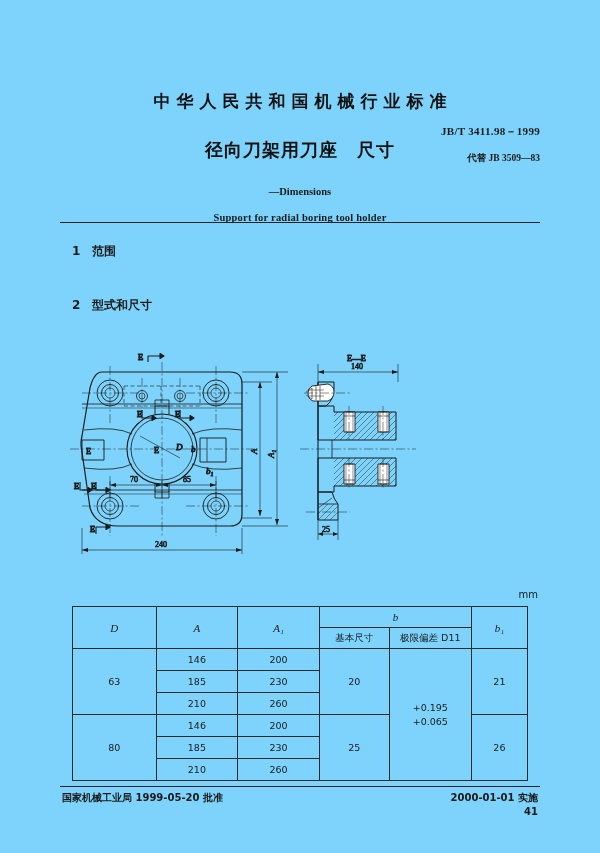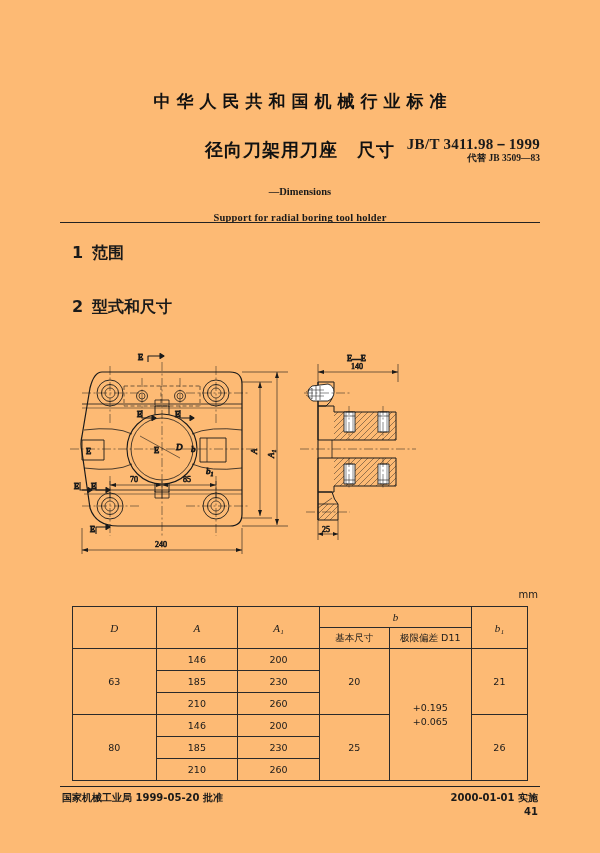--- a/index.html
+++ b/index.html
@@ -5,21 +5,21 @@
   html,body{margin:0;padding:0;background:#ffffff;}
   body{
     width:600px;height:853px;
     font-family:"Liberation Serif","DejaVu Serif",serif;
     color:#1a1a1a;
     position:relative;
     overflow:hidden;
   }
   .page{
     position:absolute;inset:0;
-    background:#fdba74;
+    background:#7dd3fc;
     text-decoration:underline;
   }
   
   .hdr{position:absolute;left:0;right:0;top:0;}
   .cn-std{
     position:absolute;left:0;right:0;top:90px;
     text-align:center;
     font-family:"DejaVu Sans","Liberation Sans",sans-serif;
     font-weight:bold;font-size:17px;letter-spacing:6px;
     text-indent:6px;
@@ -36,35 +36,35 @@
     position:absolute;left:0;right:0;top:170px;
     text-align:center;
     font-weight:bold;font-size:10.5px;letter-spacing:.2px;margin-top:42px;
   }
   .title-en2{
     position:absolute;left:0;right:0;top:186px;
     text-align:center;
     font-weight:bold;font-size:10.5px;
   }
   .std-no{
-    position:absolute;right:60px;top:135px;
-    font-weight:bold;font-size:15px;letter-spacing:.3px;
+    position:absolute;right:60px;top:124px;
+    font-weight:bold;font-size:11px;letter-spacing:.3px;
     white-space:nowrap;
   }
   .std-rep{
     position:absolute;right:60px;top:152px;
     font-weight:bold;font-size:9.5px;
     white-space:nowrap;
   }
   .rule-top{
     position:absolute;left:60px;right:60px;top:222px;
     border-top:1.2px solid #222;
   }
   
-  .sec{position:absolute;left:72px;font-size:16px;
+  .sec{position:absolute;left:72px;font-size:12px;
        font-family:"DejaVu Sans","Liberation Sans",sans-serif;font-weight:bold;}
   .sec .num{display:inline-block;width:20px;}
   .para{position:absolute;left:92px;font-size:11px;
        font-family:"DejaVu Sans","Liberation Sans",sans-serif;}
   #sec1{top:243px;}
   #para1{top:270px;}
   #sec2{top:297px;}
   #para2{top:325px;}
   
   .draw{position:absolute;left:60px;top:348px;width:480px;height:235px;}

